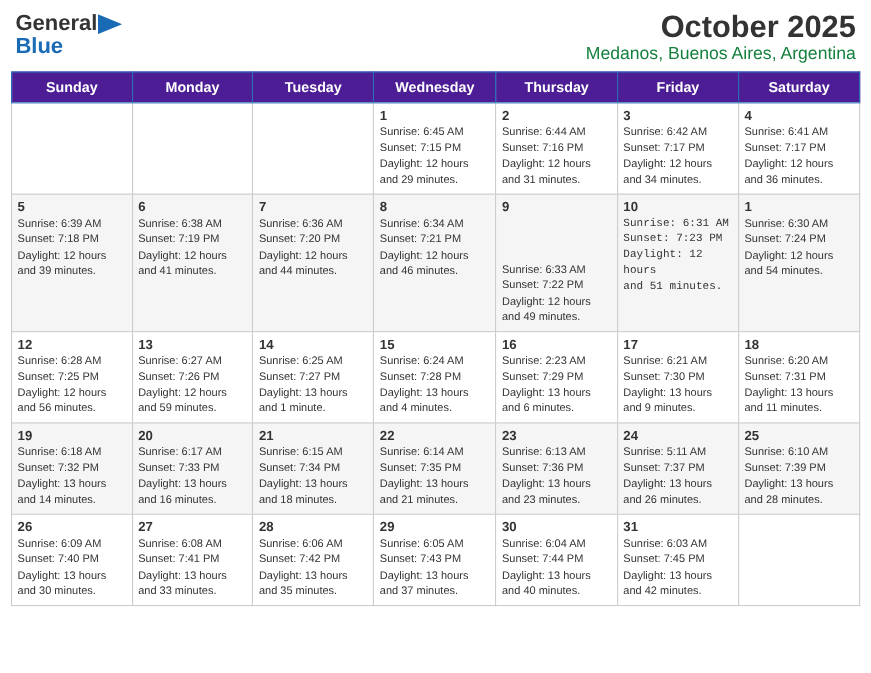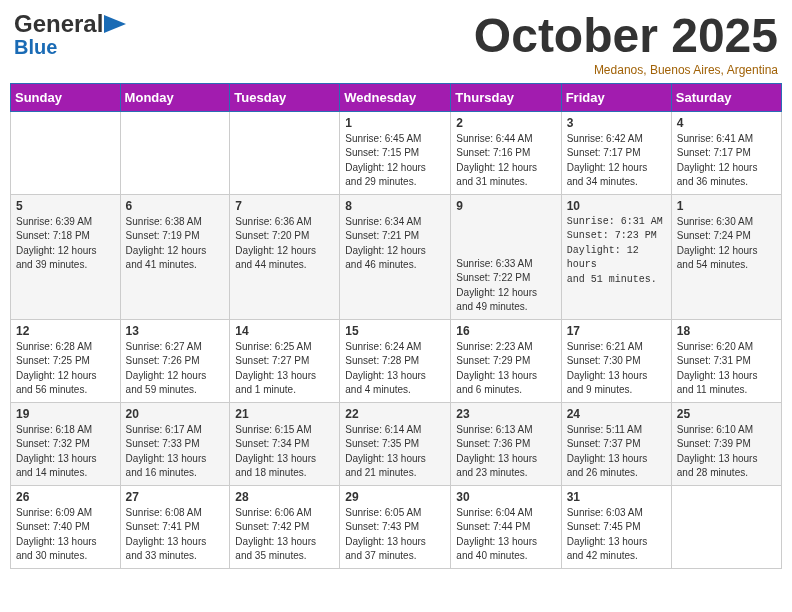--- a/index.html
+++ b/index.html
@@ -19,41 +19,41 @@
     }
     .logo {
       display: flex;
       flex-direction: column;
       align-items: flex-start;
     }
     .title-block {
       text-align: right;
     }
     .month-title {
-      font-size: 48px;
+      font-size: 28px;
       font-weight: bold;
       color: #333;
       line-height: 1.1;
     }
     .location {
-      font-size: 12px;
-      color: #a16207;
+      font-size: 16px;
+      color: #15803d;
     }
     .calendar {
       width: 100%;
       border-collapse: collapse;
       border: 1px solid #ccc;
     }
     .calendar th {
-      background-color: #a21caf;
+      background-color: #4c1d95;
       color: #fff;
       font-size: 13px;
       font-weight: bold;
       padding: 6px 4px;
-      text-align: left;
+      text-align: center;
       border: 1px solid #2a6db5;
     }
     .calendar td {
       vertical-align: top;
       padding: 4px 5px;
       border: 1px solid #ccc;
       width: 113px;
       min-height: 80px;
       font-size: 10.5px;
       color: #333;
@@ -86,21 +86,21 @@
     }
   </style>
 </head>
 <body>
 
 <div class="header">
   <div class="logo">
     <div class="logo-wrapper">
       <div class="logo-text">
         <div style="display:flex; align-items:center;">
-          <span style="font-size:24px;font-weight:bold;color:#333;">General</span>
+          <span style="font-size:20px;font-weight:bold;color:#333;">General</span>
           <svg width="22" height="18" viewBox="0 0 22 18" style="margin-left:1px;">
             <polygon points="0,0 22,9 0,18" fill="#1a6bb5"></polygon>
           </svg>
         </div>
         <span style="font-size:20px;font-weight:bold;color:#1a6bb5;margin-top:-2px;">Blue</span>
       </div>
     </div>
   </div>
   <div class="title-block">
     <div class="month-title">October 2025</div>

